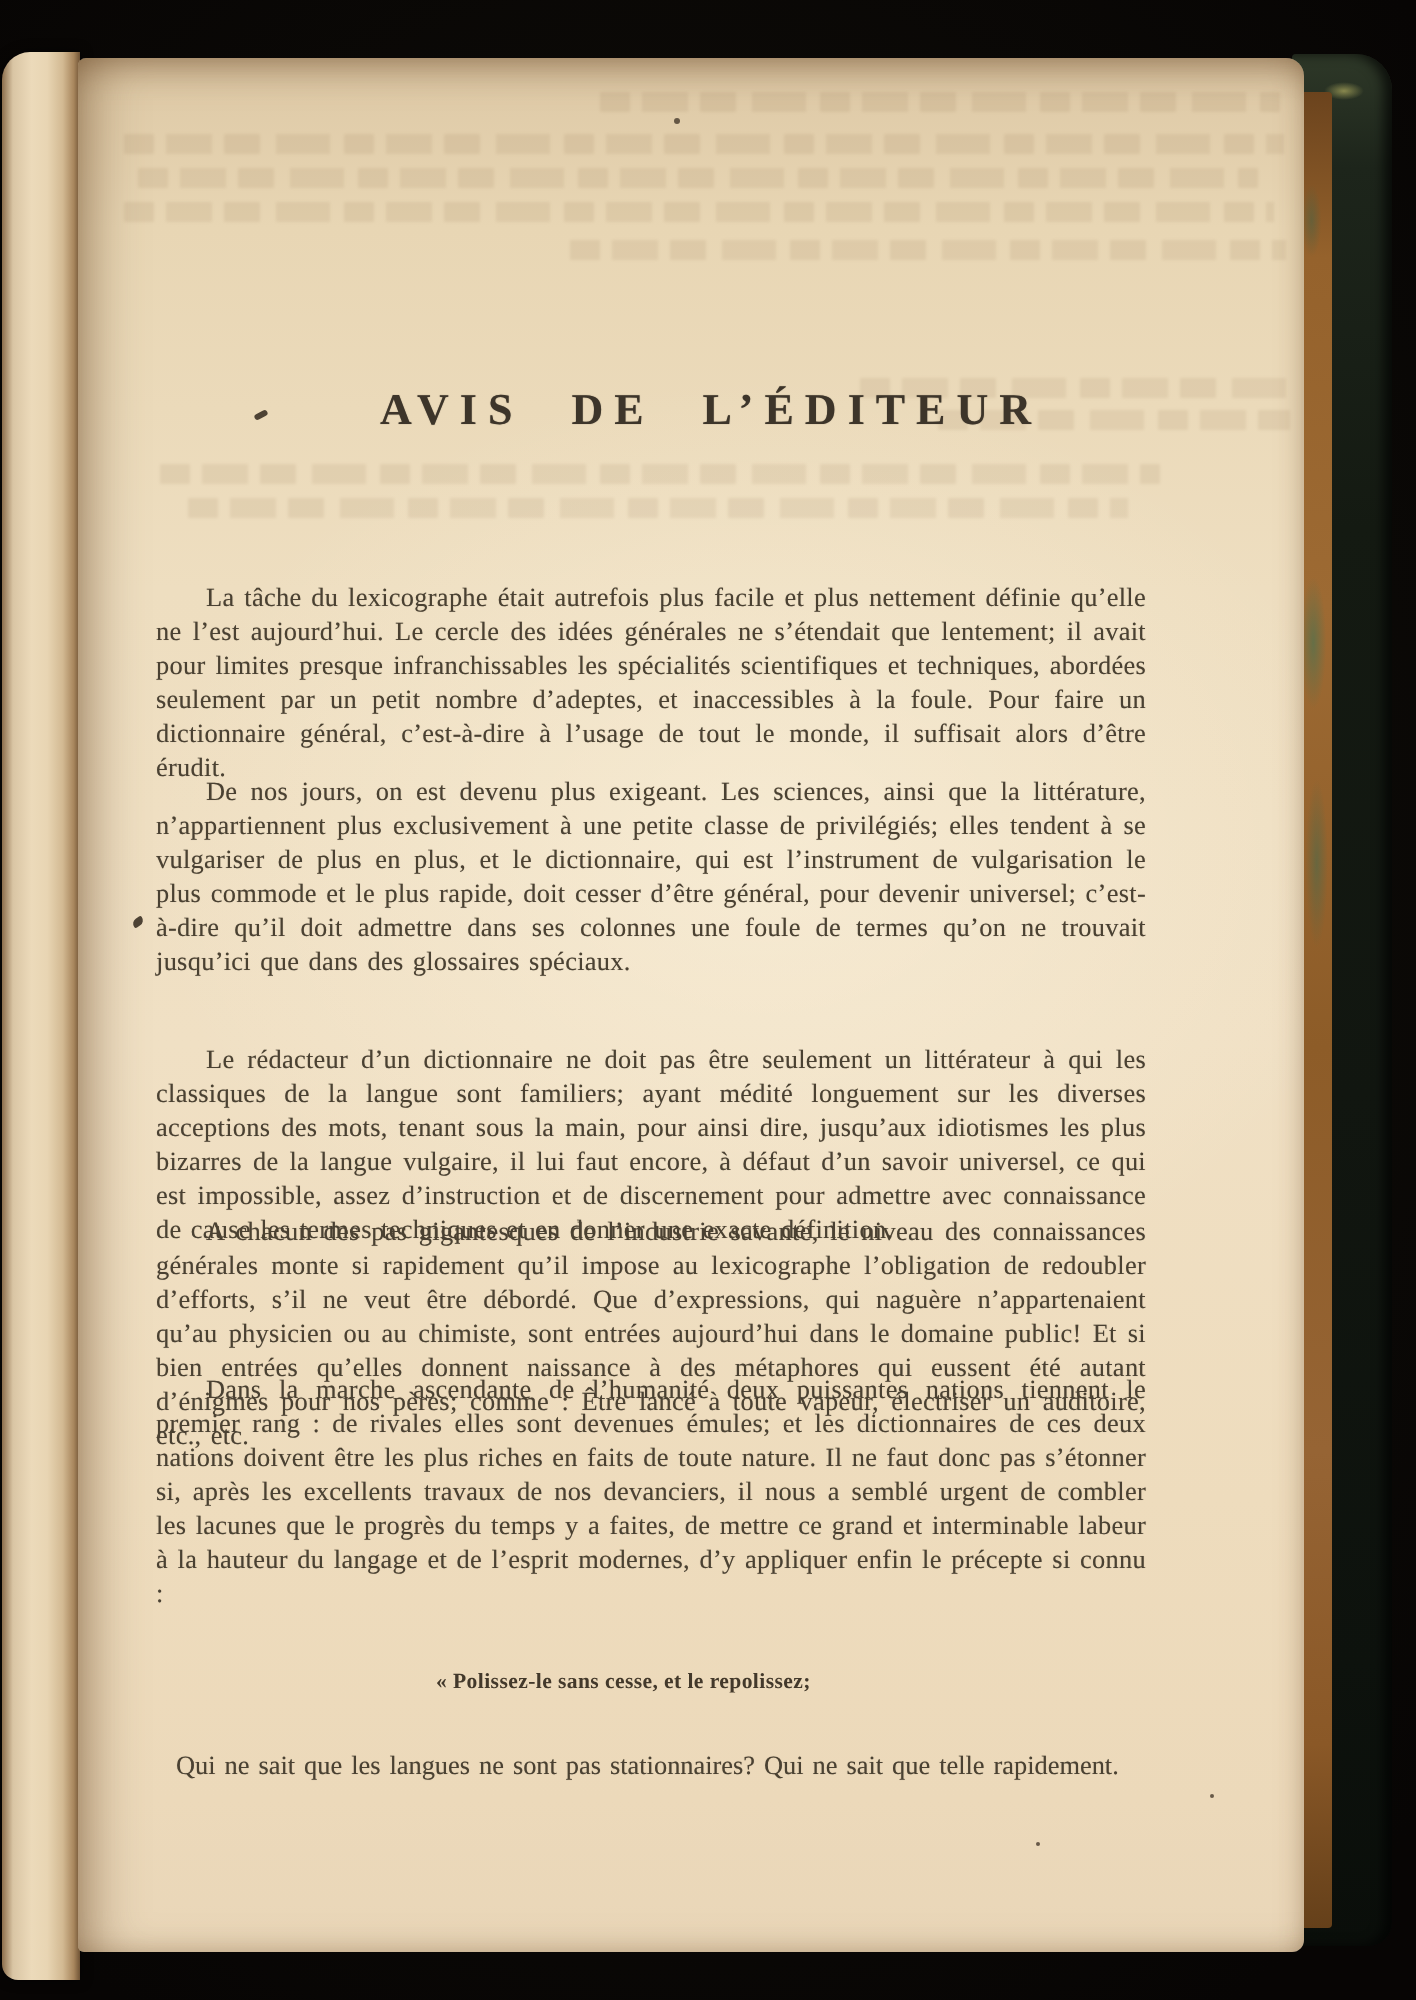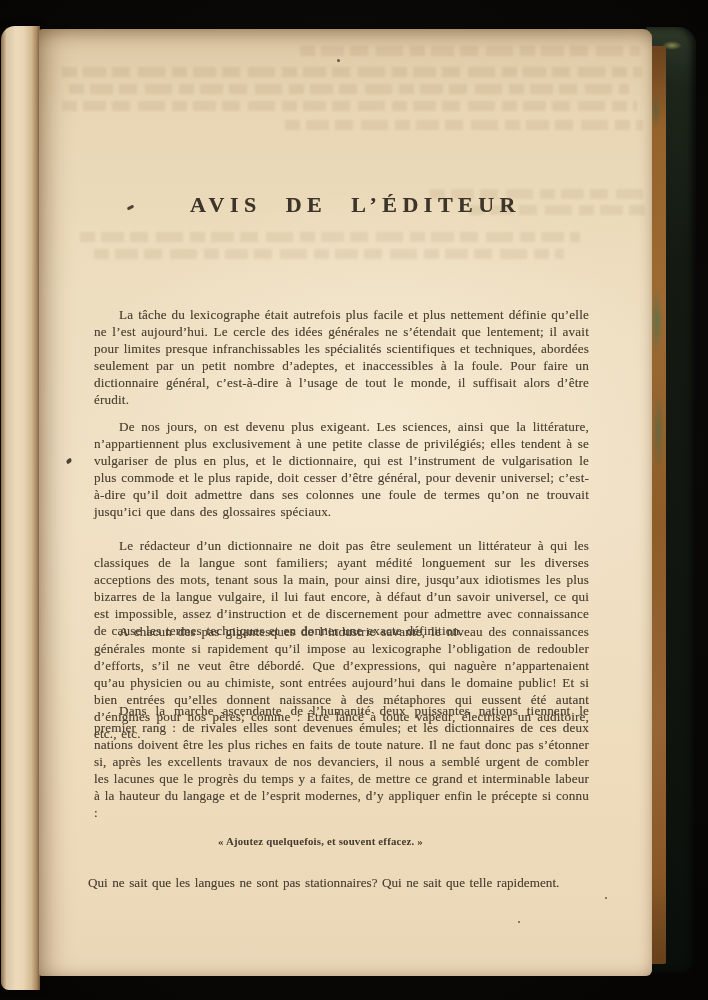--- a/index.html
+++ b/index.html
@@ -59,26 +59,26 @@
       rgba(130,98,62,.8) 76px 103px, rgba(130,98,62,0) 103px 110px);
   }
   .content{position:absolute;left:39px;top:0;width:495px;color:#4a4132;}
   .title{
     position:absolute;left:30px;top:163px;width:100%;margin:0;
     text-align:center;font-size:22px;font-weight:bold;color:#3d352a;
     letter-spacing:5.5px;word-spacing:13px;line-height:26px;
     text-shadow:0 0 .5px rgba(61,53,42,.55);
   }
   .para{
-    position:absolute;left:0;width:100%;margin:16px;
+    position:absolute;left:0;width:100%;margin:0;
     font-size:13.2px;line-height:17px;text-align:justify;text-indent:25px;
     word-spacing:1.2px;letter-spacing:.15px;
     text-shadow:0 0 .4px rgba(74,65,50,.4);
   }
-  .p1{top:261px}.p2{top:373px}.p3{top:492px}.p4{top:578px}.p5{top:657px}
+  .p1{top:261px}.p2{top:358px}.p3{top:492px}.p4{top:578px}.p5{top:657px}
   .it{}
   .quote{
     position:absolute;left:140px;top:804px;margin:0;
     font-size:10.8px;font-weight:bold;line-height:17.5px;color:#43392b;
     letter-spacing:.2px;
   }
   .closing{
     position:absolute;left:0;top:845px;width:100%;margin:0;
     font-size:13.2px;line-height:17px;text-indent:10px;word-spacing:1.2px;
     text-shadow:0 0 .4px rgba(74,65,50,.4);
@@ -130,20 +130,20 @@
 
       <p class="para p2">De nos jours, on est devenu plus exigeant. Les sciences, ainsi que la littérature, n’appartiennent plus exclusivement à une petite classe de privilégiés; elles tendent à se vulgariser de plus en plus, et le dictionnaire, qui est l’instrument de vulgarisation le plus commode et le plus rapide, doit cesser d’être général, pour devenir universel; c’est-à-dire qu’il doit admettre dans ses colonnes une foule de termes qu’on ne trouvait jusqu’ici que dans des glossaires spéciaux.</p>
 
       <p class="para p3">Le rédacteur d’un dictionnaire ne doit pas être seulement un littérateur à qui les classiques de la langue sont familiers; ayant médité longuement sur les diverses acceptions des mots, tenant sous la main, pour ainsi dire, jusqu’aux idiotismes les plus bizarres de la langue vulgaire, il lui faut encore, à défaut d’un savoir universel, ce qui est impossible, assez d’instruction et de discernement pour admettre avec connaissance de cause les termes techniques et en donner une exacte définition.</p>
 
       <p class="para p4"><span>A chacun des pas gigantesques de l’industrie savante, le niveau des connaissances générales monte si rapidement qu’il impose au lexicographe l’obligation de redoubler d’efforts, s’il ne veut être débordé. Que d’expressions, qui naguère n’appartenaient qu’au physicien ou au chimiste, sont entrées aujourd’hui dans le domaine public! Et si bien entrées qu’elles donnent naissance à des métaphores qui eussent été autant d’énigmes pour nos pères; comme : </span><span class="it">Être lancé à toute vapeur, électriser un auditoire</span><span>, etc., etc.</span></p>
 
       <p class="para p5">Dans la marche ascendante de l’humanité deux puissantes nations tiennent le premier rang : de rivales elles sont devenues émules; et les dictionnaires de ces deux nations doivent être les plus riches en faits de toute nature. Il ne faut donc pas s’étonner si, après les excellents travaux de nos devanciers, il nous a semblé urgent de combler les lacunes que le progrès du temps y a faites, de mettre ce grand et interminable labeur à la hauteur du langage et de l’esprit modernes, d’y appliquer enfin le précepte si connu :</p>
 
       <div class="quote">
-        <div>« Ajoutez quelquefois, et souvent effacez. »</div>
+        <div>« Polissez-le sans cesse, et le repolissez;</div>
       </div>
 
       <p class="closing">Qui ne sait que les langues ne sont pas stationnaires? Qui ne sait que telle rapidement.</p>
 
     </div>
   </div>
 </div>
 
 </body></html>

